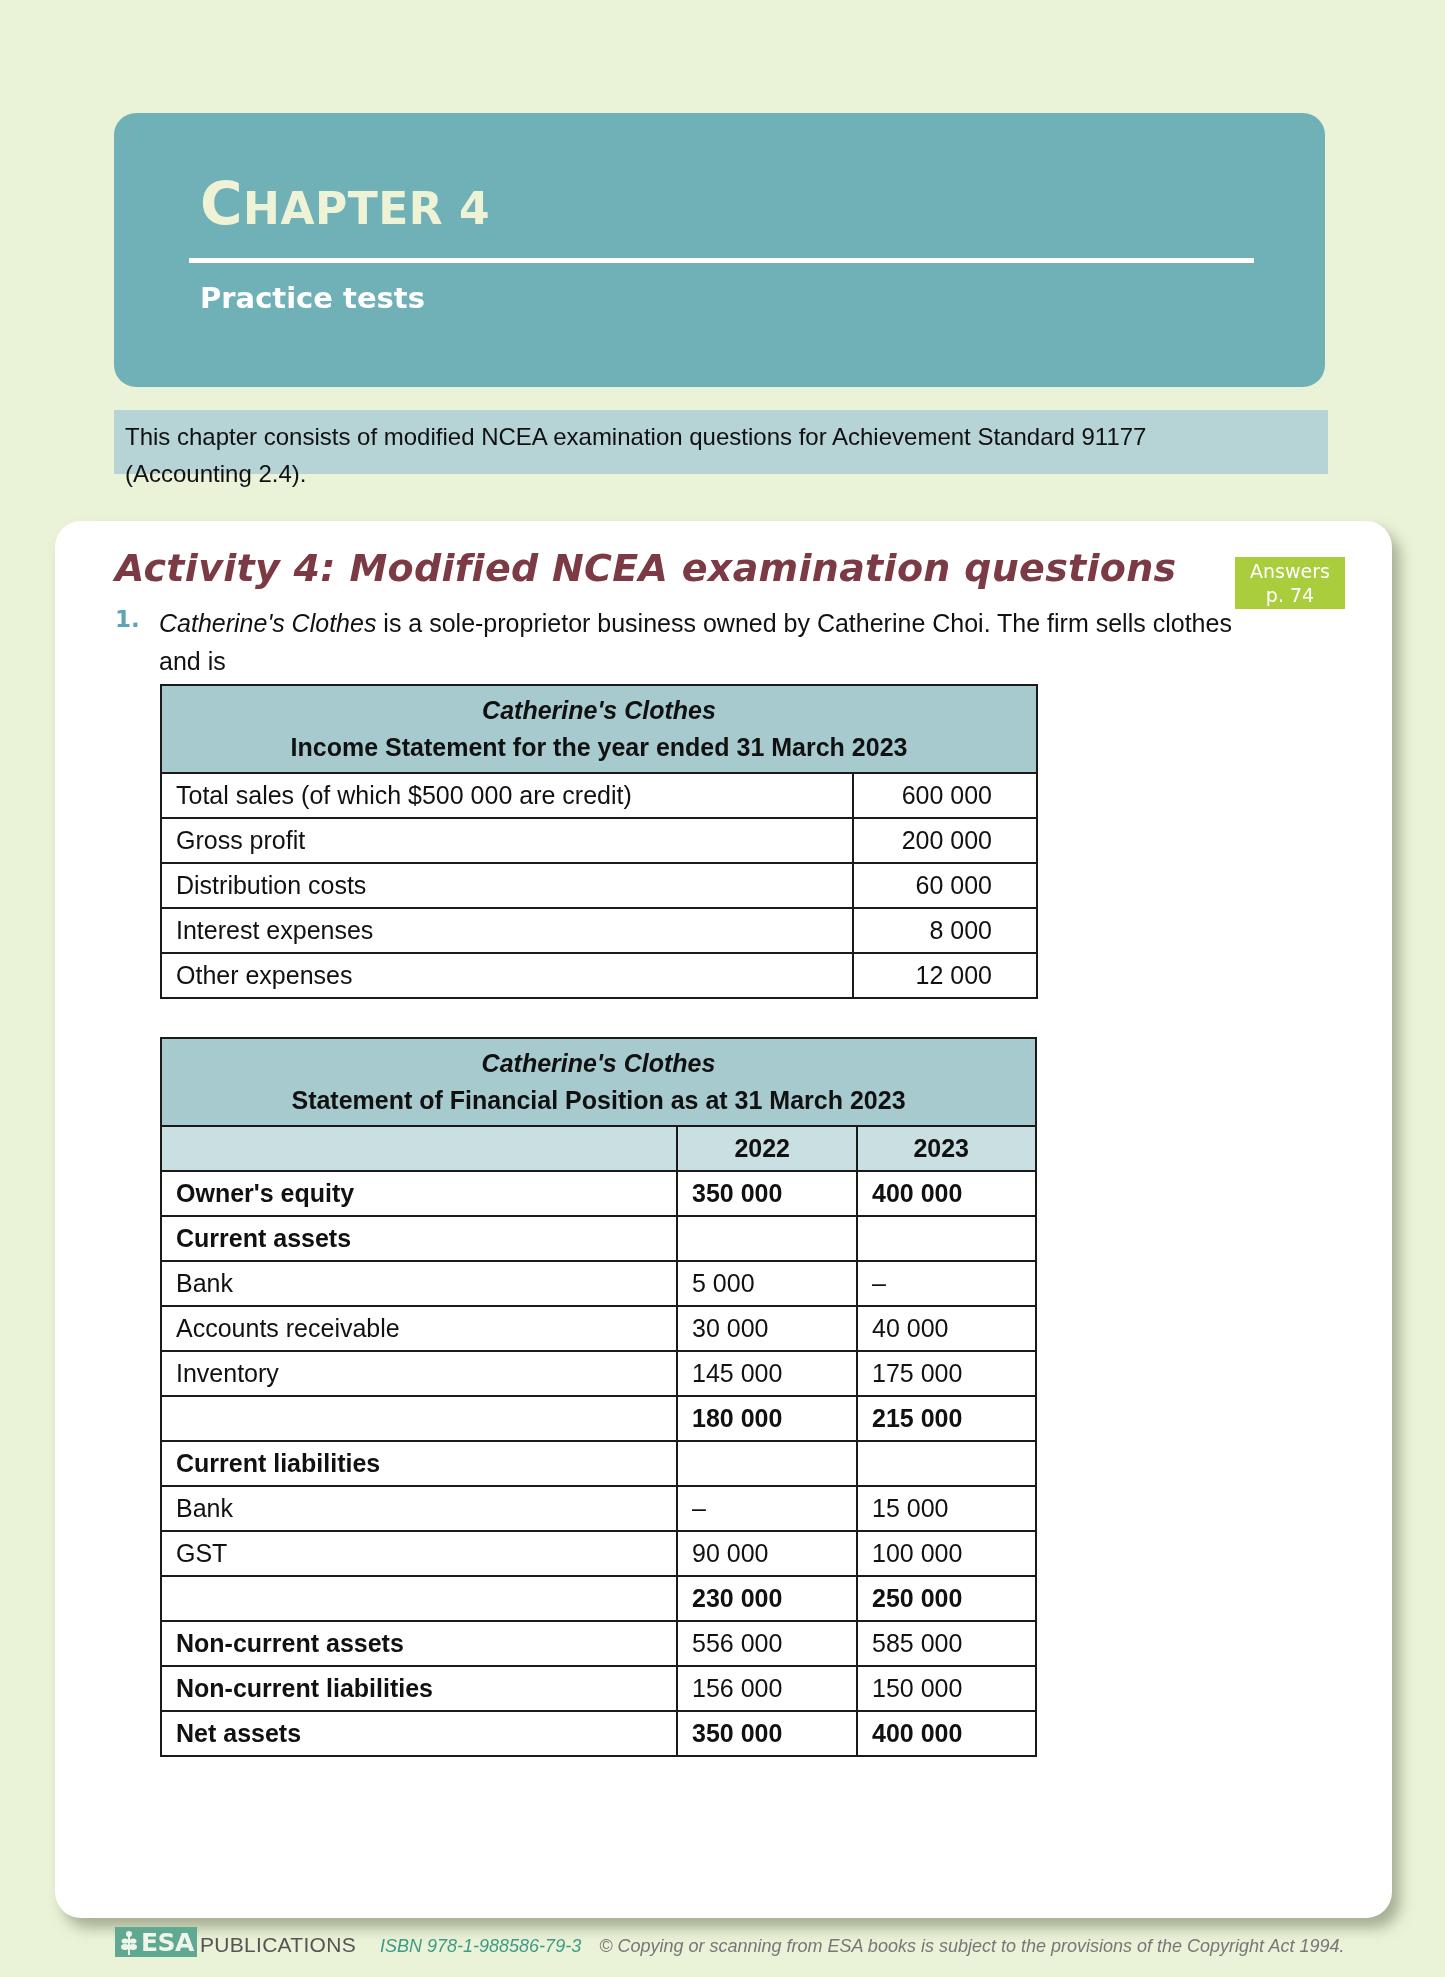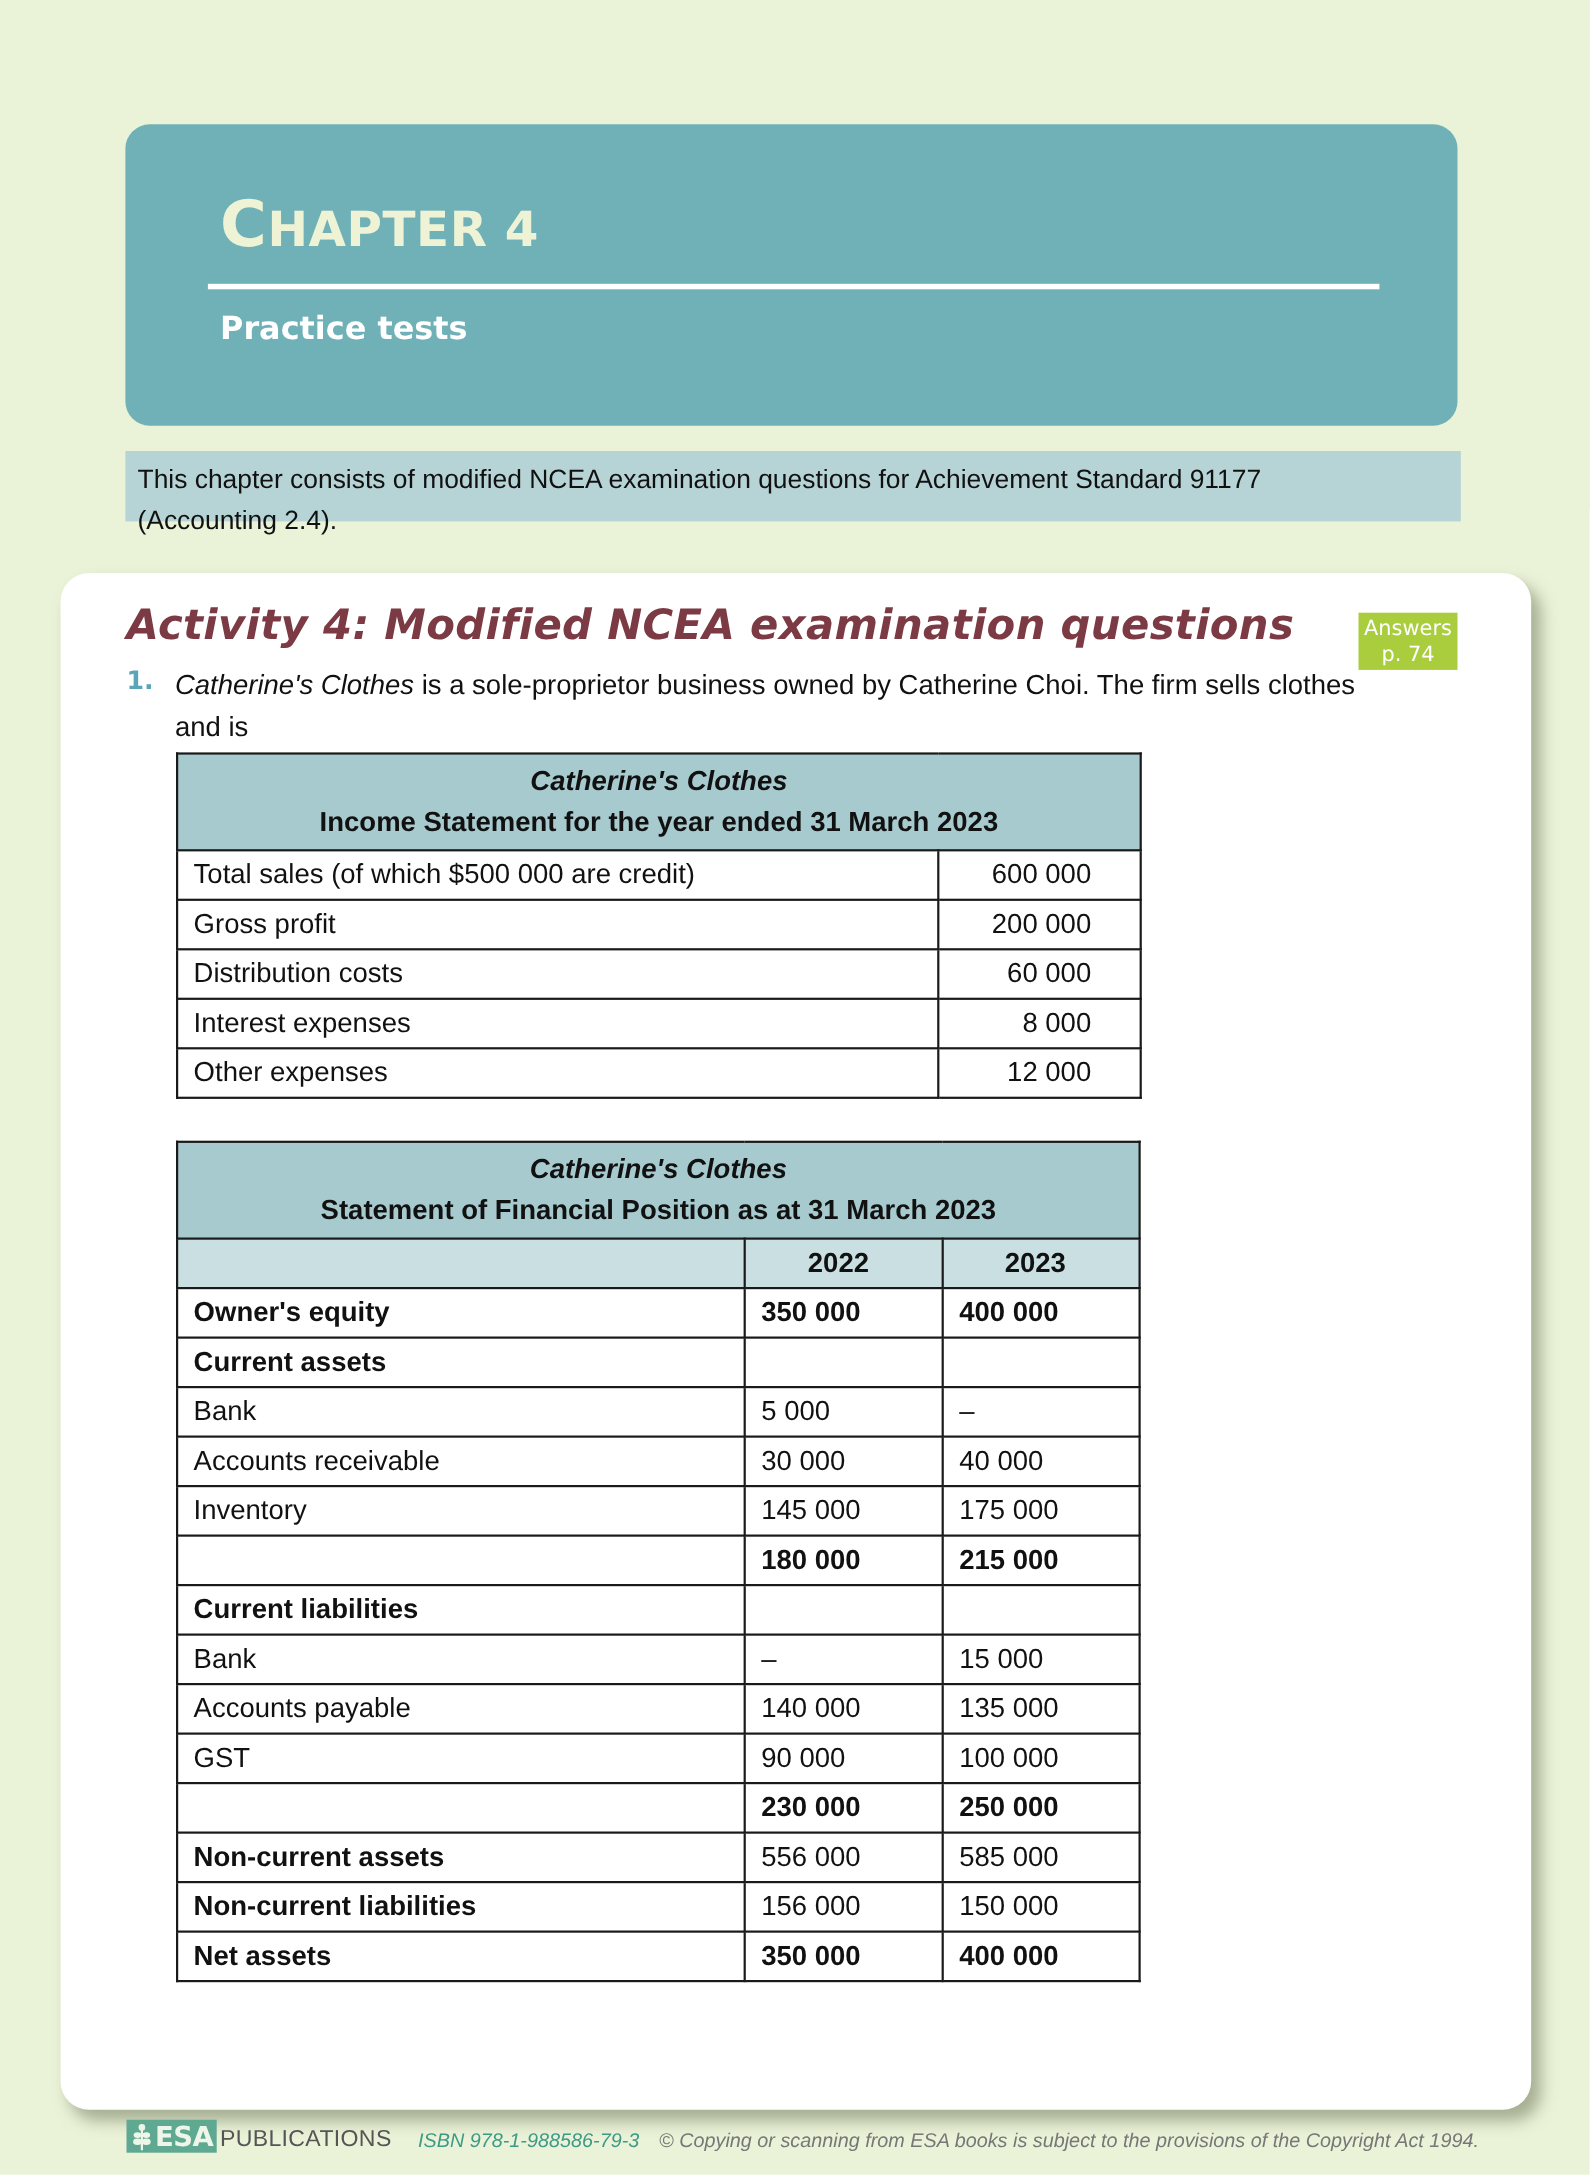--- a/index.html
+++ b/index.html
@@ -36,21 +36,21 @@
     position:absolute; left:55px; top:521px; width:1337px; height:1397px;
     background:#ffffff; border-radius:26px;
     box-shadow: 8px 10px 14px rgba(110,120,90,0.55);
   }
   .activity-title {
     position:absolute; left:115px; top:546px;
     font-family:"DejaVu Sans", sans-serif; font-style:italic; font-weight:bold;
     font-size:38px; color:#7b3a44; letter-spacing:0.3px; white-space:nowrap;
   }
   .answers-badge {
-    position:absolute; left:1235px; top:557px; width:90px; height:52px;
+    position:absolute; left:1235px; top:557px; width:110px; height:52px;
     background:#a9cd3c; color:#ffffff; text-align:center;
     font-family:"DejaVu Sans", sans-serif; font-size:19px; line-height:24px;
     box-sizing:border-box; padding-top:2px;
   }
   .q-num {
     position:absolute; left:115px; top:606px; font-family:"DejaVu Sans", sans-serif;
     font-weight:bold; font-size:23px; color:#5aa5b8;
   }
   .q-text {
     position:absolute; left:159px; top:604px; width:1100px;
@@ -208,25 +208,20 @@
       </tr>
       <tr>
         <td class="lbl-bold">Current liabilities</td>
         <td class="num"></td>
         <td class="num"></td>
       </tr>
       <tr>
         <td>Bank</td>
         <td class="num">–</td>
         <td class="num">15 000</td>
-      </tr>
-      <tr>
-        <td>Accounts payable</td>
-        <td class="num">140 000</td>
-        <td class="num">135 000</td>
       </tr>
       <tr>
         <td>GST</td>
         <td class="num">90 000</td>
         <td class="num">100 000</td>
       </tr>
       <tr>
         <td></td>
         <td class="num lbl-bold">230 000</td>
         <td class="num lbl-bold">250 000</td>

